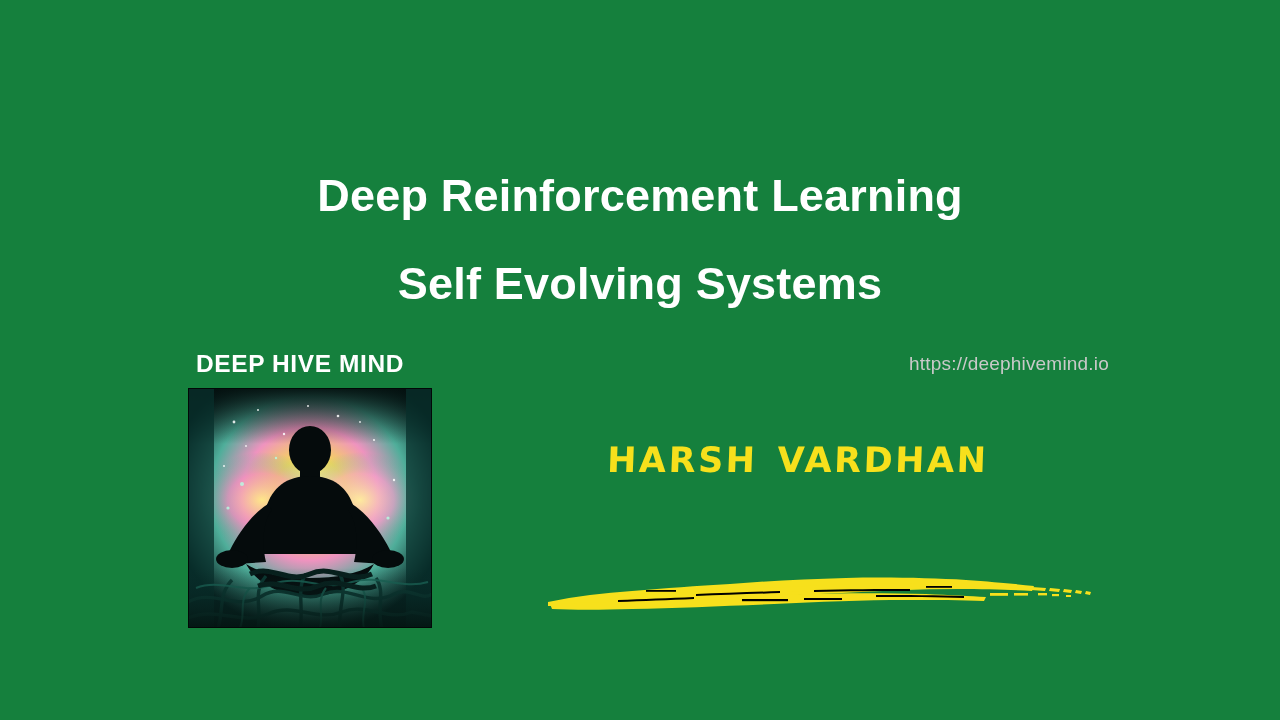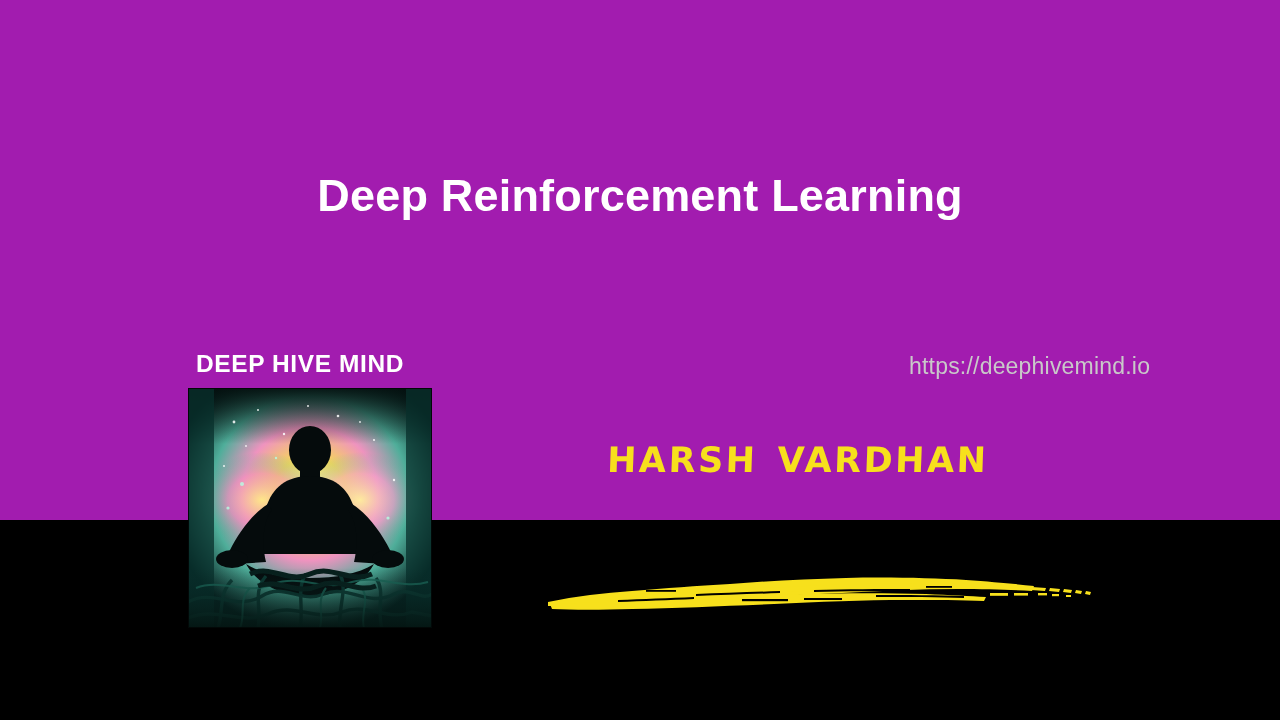--- a/index.html
+++ b/index.html
@@ -7,22 +7,22 @@
 
   html, body {
     width:1280px; height:720px;
     background:#000000;
     overflow:hidden;
     font-family:"Liberation Sans", sans-serif;
   }
 
   #slide {
     position:relative;
-    width:1280px; height:520px;
-    background:#a21caf;
+    width:1280px; height:720px;
+    background:#15803d;
   }
 
   
   .title-block {
     position:absolute;
     left:0; right:0;
     top:152px;
     text-align:center;
   }
   .title-line {
@@ -53,21 +53,21 @@
   }
 
   
   .site-url {
     position:absolute;
     left:909px;
     top:353px;
     color:#c9c9c9;
     font-family:"Liberation Sans", sans-serif;
     font-weight:normal;
-    font-size:23px;
+    font-size:19px;
     letter-spacing:0.2px;
     white-space:nowrap;
   }
 
   
   .portrait {
     position:absolute;
     left:188px;
     top:388px;
     width:244px;
@@ -123,20 +123,21 @@
   }
   .brush-swash svg { display:block; width:100%; height:100%; }
 </style>
 </head>
 <body>
 
 <div id="slide">
 
   <div class="title-block">
     <span class="title-line line1">Deep Reinforcement Learning</span>
+    <span class="title-line line2">Self Evolving Systems</span>
   </div>
 
   <div class="brand-mark">DEEP HIVE MIND</div>
 
   <div class="site-url">https://deephivemind.io</div>
 
   <div class="portrait">
     <svg viewBox="0 0 244 240" preserveAspectRatio="none">
       <defs>
         <radialGradient id="nebulaCore" cx="50%" cy="44%" r="58%">

